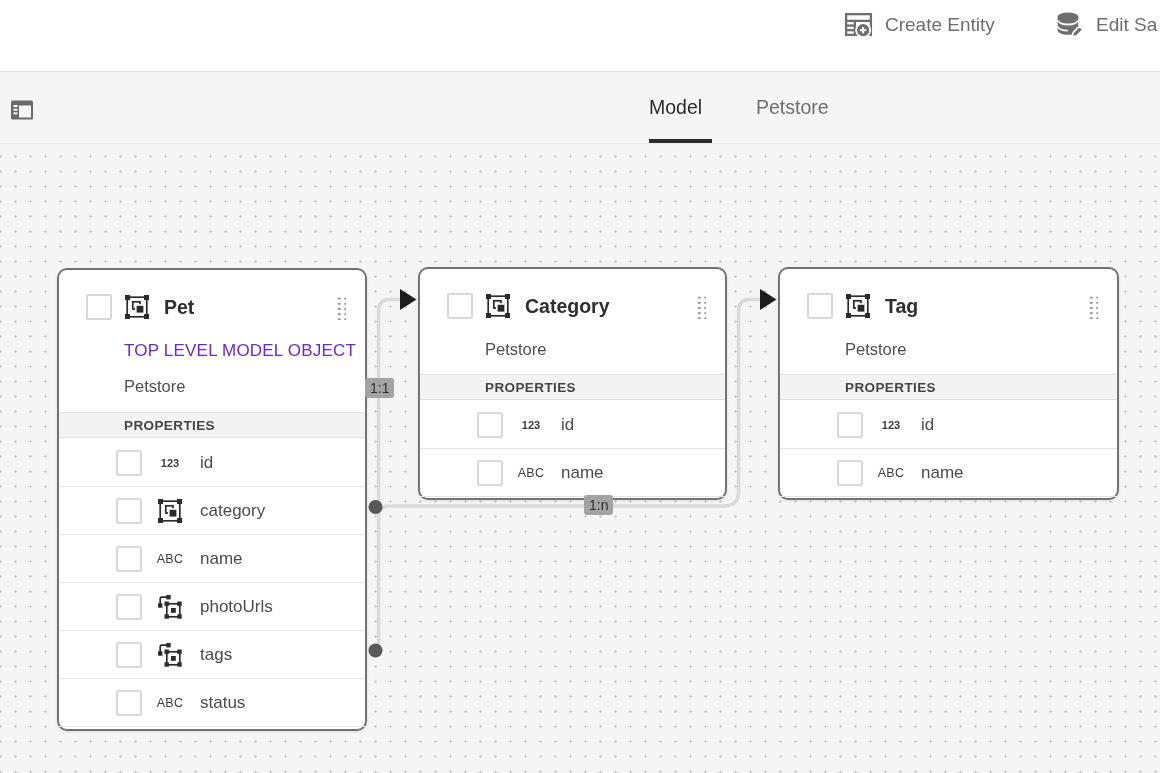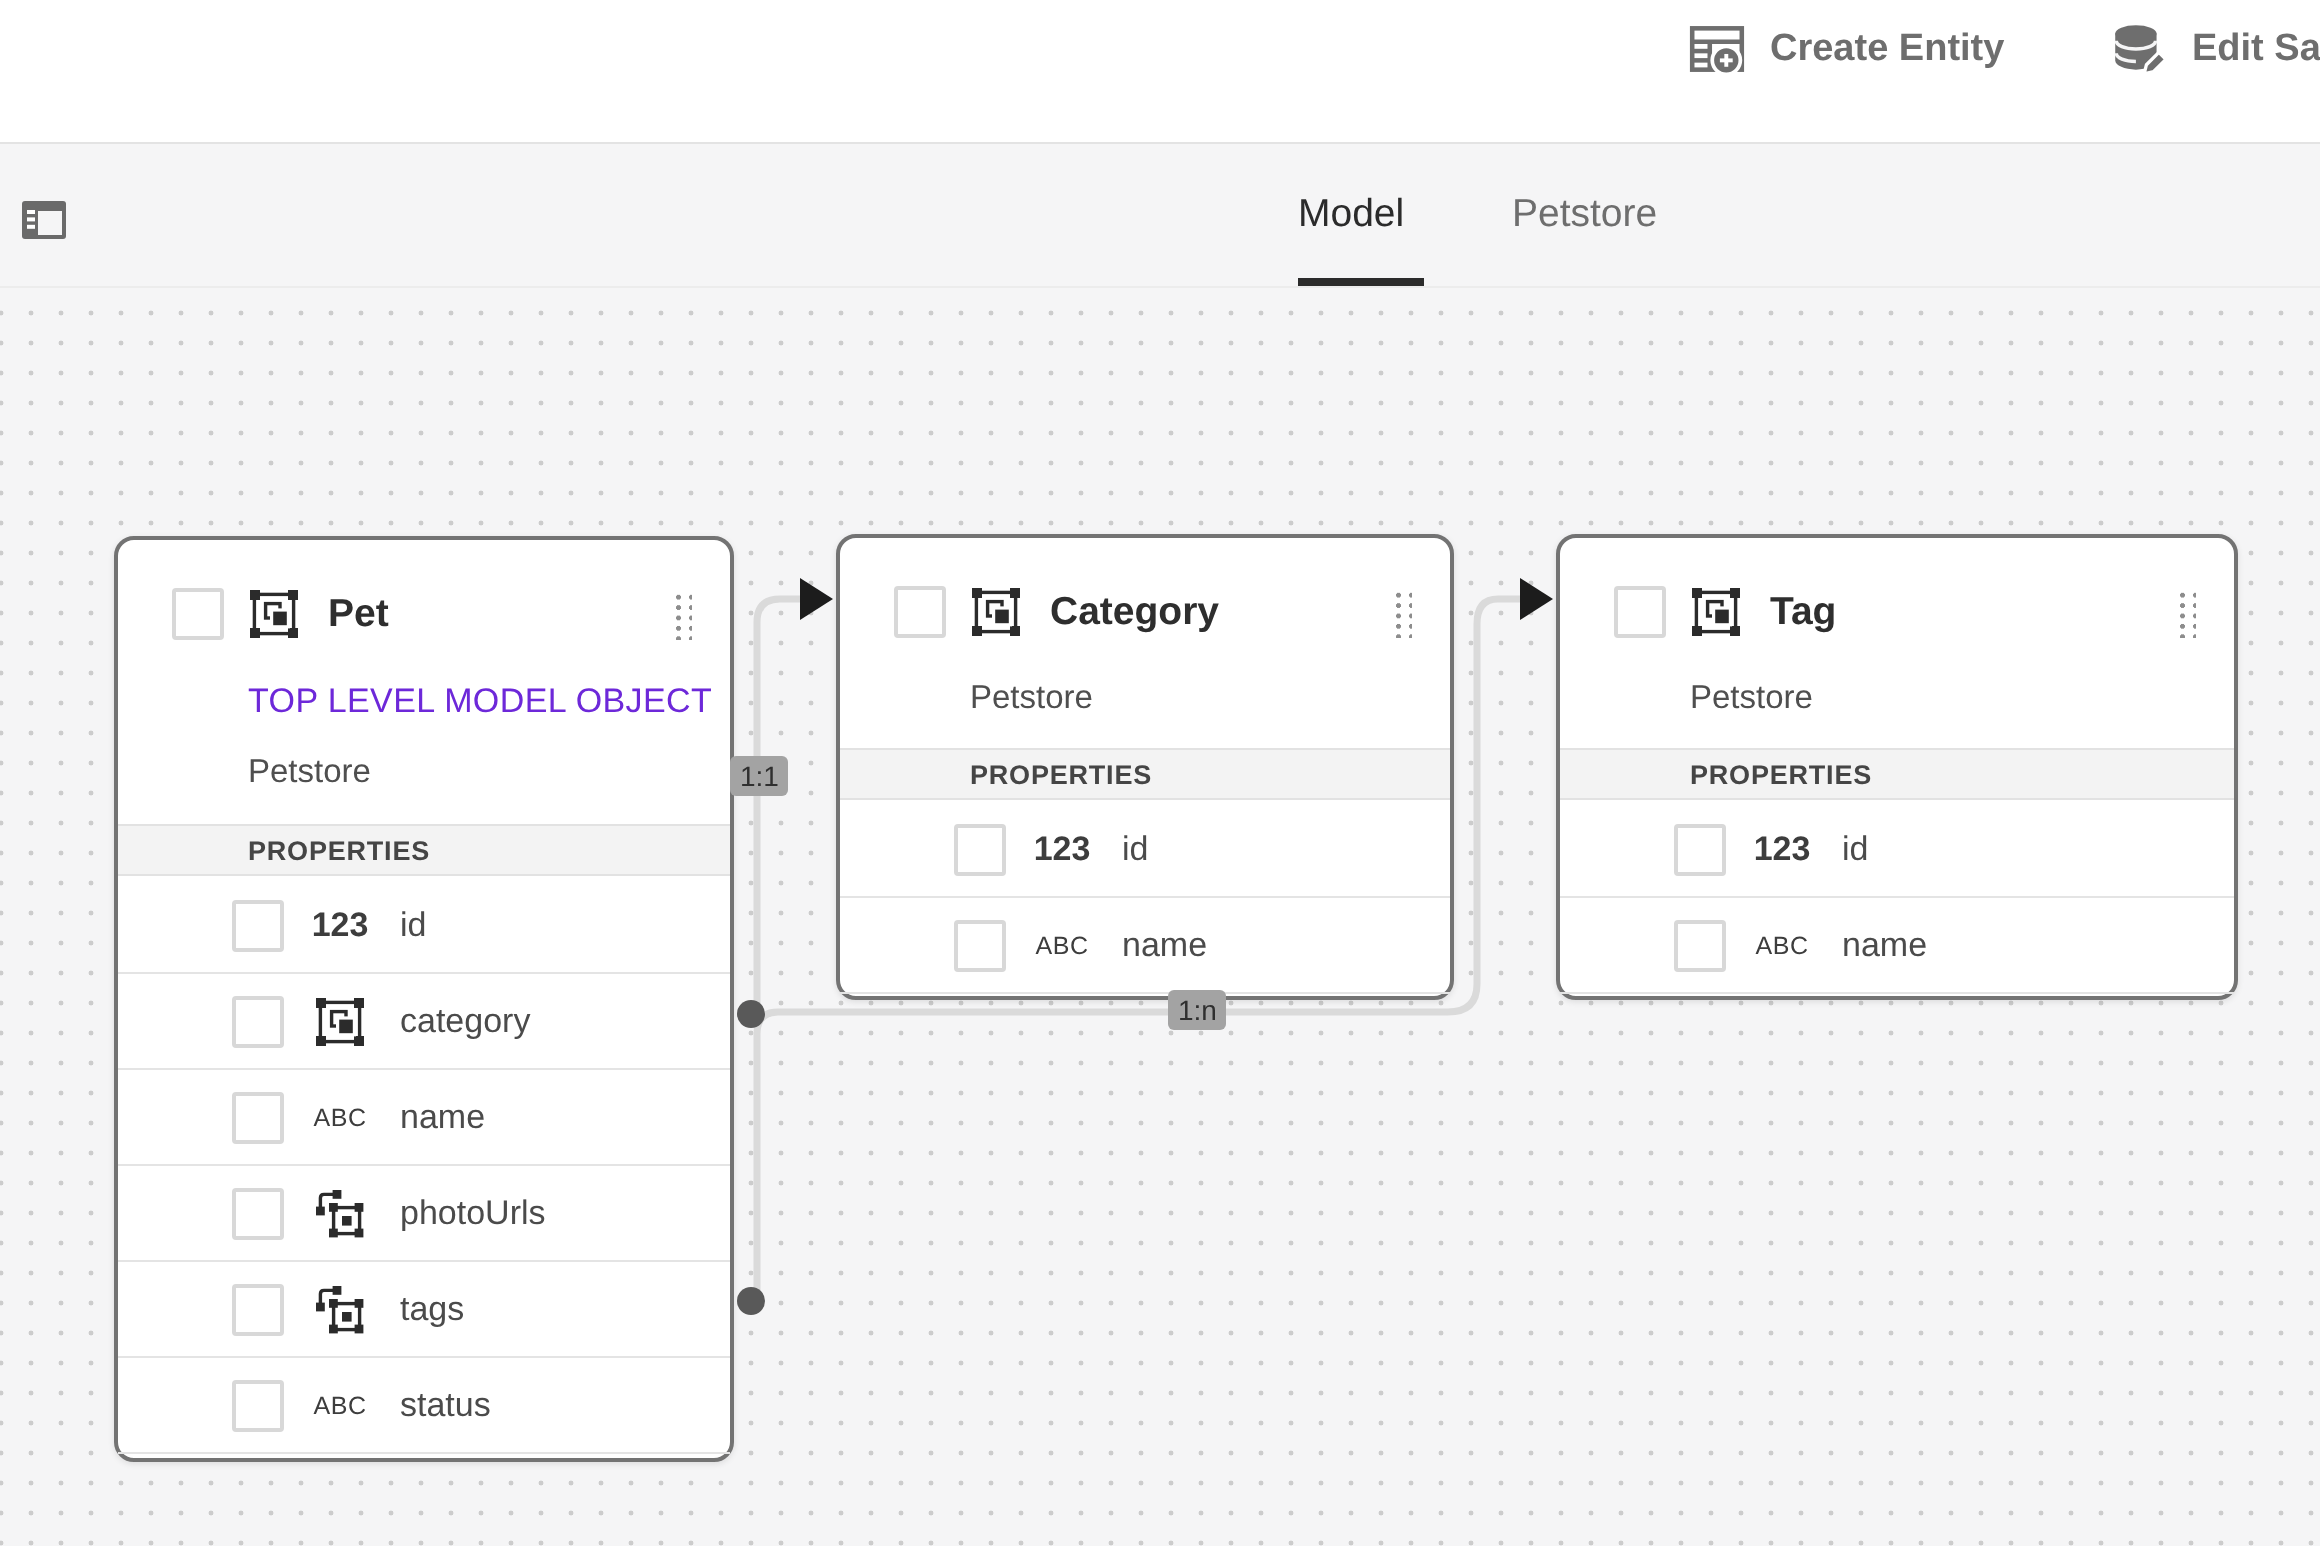--- a/index.html
+++ b/index.html
@@ -3,21 +3,21 @@
 <meta charset="utf-8">
 <style>
   html,body{margin:0;padding:0;background:#ffffff;}
   #app{position:relative;width:1160px;height:773px;overflow:hidden;
        font-family:"Liberation Sans","DejaVu Sans",sans-serif;background:#fff;}
 
   
   .toolbar{position:absolute;top:0;left:0;width:1160px;height:71px;background:#fff;
            border-bottom:1px solid #e3e3e3;}
   .tool-btn{position:absolute;top:9px;display:flex;align-items:center;gap:11px;
-            color:#6e6e6e;font-size:19px;font-weight:700;cursor:pointer;white-space:nowrap;}
+            color:#6e6e6e;font-size:19px;font-weight:400;cursor:pointer;white-space:nowrap;}
   .tool-btn svg{flex:0 0 auto;}
   #btn-create{left:843px;}
   #btn-edit{left:1054px;text-align:center;}
 
   
   .tabbar{position:absolute;top:72px;left:0;width:1160px;height:71px;background:#f5f5f6;
           border-bottom:1px solid #ececec;}
   .tab{position:absolute;top:0;height:71px;display:flex;align-items:center;justify-content:flex-start;
        font-size:19.5px;color:#6e6e6e;cursor:pointer;}
   .tab.active{color:#2b2b2b;}
@@ -61,21 +61,21 @@
   #card-pet .props-header{top:142px;}
   #card-category .props-header,#card-tag .props-header{top:105px;}
 
   .rows{position:absolute;left:0;right:0;}
   #card-pet .rows{top:169px;}
   #card-category .rows,#card-tag .rows{top:132px;}
   .prop-row{position:relative;height:47px;border-bottom:1px solid #e4e4e4;}
   .prop-row .checkbox{position:absolute;left:57px;top:50%;transform:translateY(-50%);}
   .type-slot{position:absolute;left:94px;width:34px;top:50%;transform:translateY(-50%);
              text-align:center;color:#3d3d3d;}
-  .badge-num{font-size:17px;font-weight:700;}
+  .badge-num{font-size:11px;font-weight:700;}
   .badge-str{font-size:12.5px;font-weight:400;letter-spacing:.3px;}
   .prop-label{position:absolute;left:141px;top:50%;transform:translateY(-50%);
               font-size:17px;color:#4b4b4b;}
 
   
   .connector-layer{position:absolute;top:0;left:0;z-index:5;pointer-events:none;}
   .conn-label{position:absolute;z-index:6;background:#a3a3a3;border-radius:3px;
               padding:2px 5px;font-size:14px;color:#2f2f2f;}
   #lbl-one-one{left:365px;top:378px;}
   #lbl-one-n{left:584px;top:495px;}

